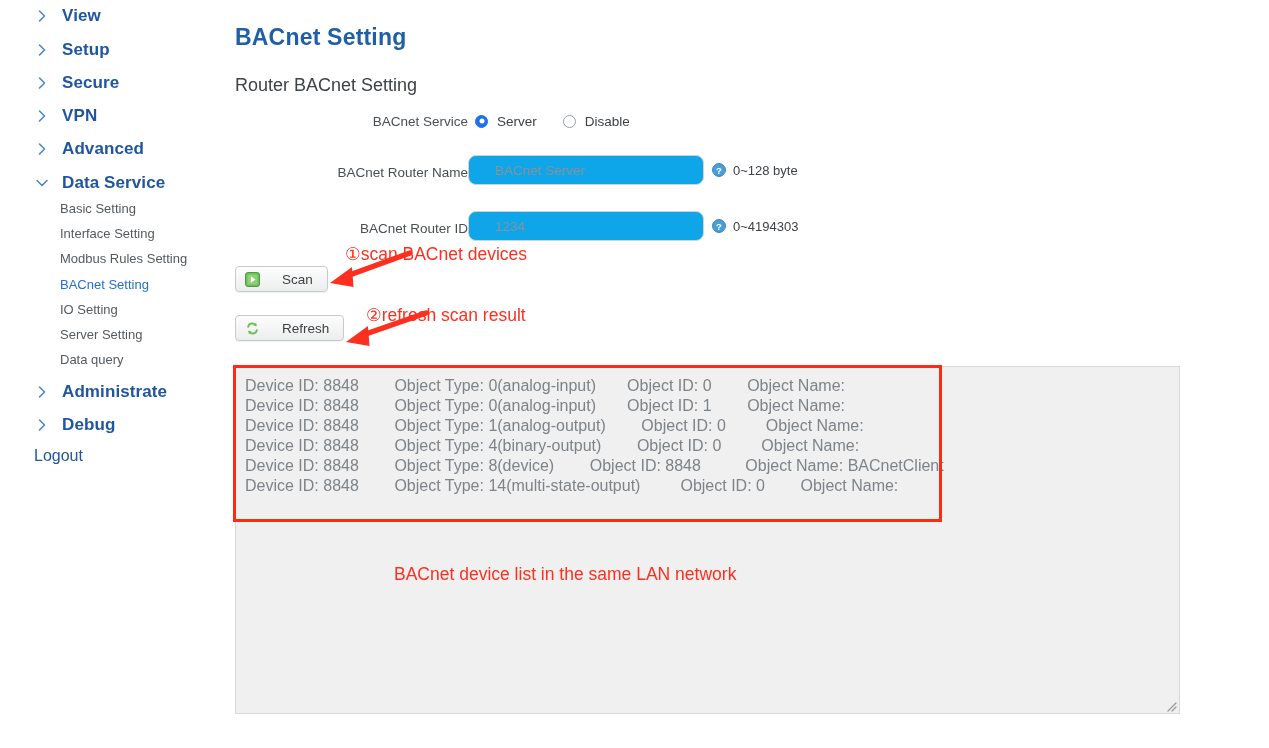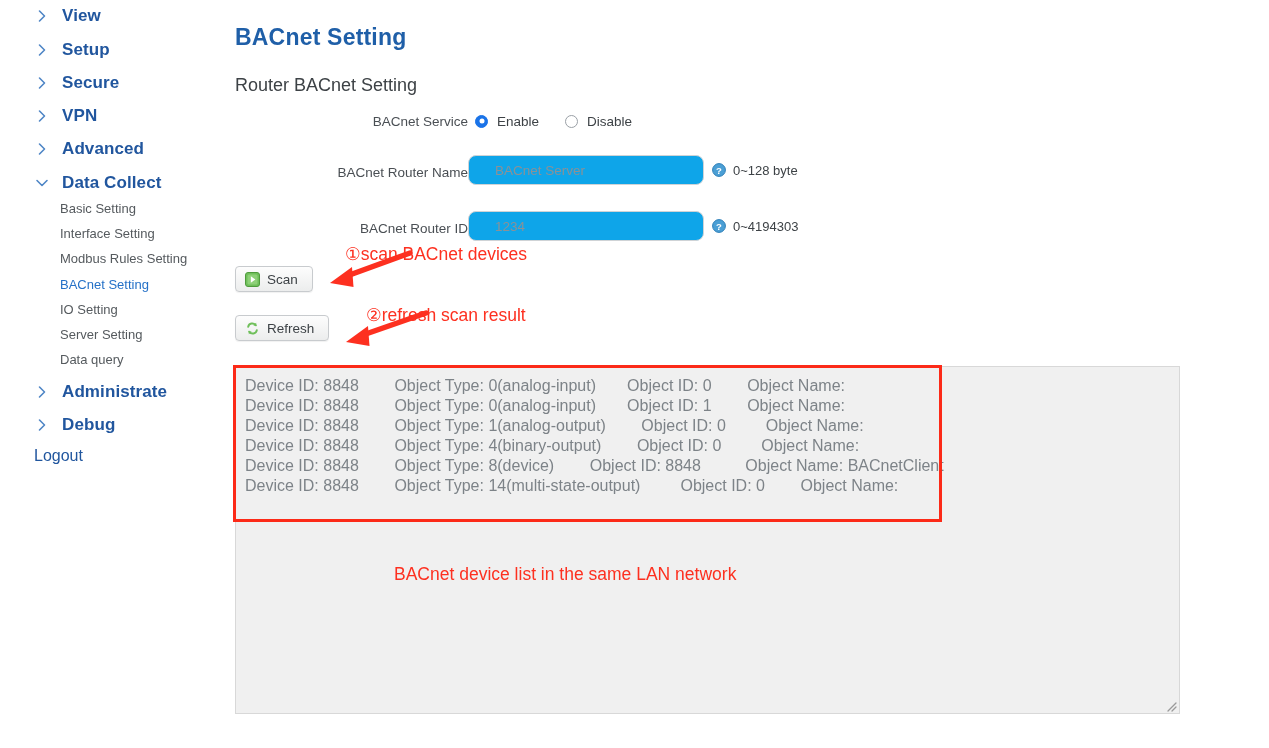--- a/index.html
+++ b/index.html
@@ -87,21 +87,21 @@
   .text-input::placeholder { color: #8b9196; opacity: 1; }
 
   .hint { position: absolute; left: 484px; top: 0; height: 30px;
           display: flex; align-items: center; gap: 7px; }
   .help-icon { width: 14px; height: 14px; flex: none; display: block; }
   .hint-text { font-size: 13px; color: #3d4246; white-space: nowrap; }
 
   
   .btn {
     position: absolute;
-    display: inline-flex; align-items: center; gap: 7px;
+    display: inline-flex; align-items: center; gap: 22px;
     padding: 0 14px 0 9px; height: 26px;
     border: 1px solid #c8cbce; border-radius: 4px;
     background: linear-gradient(#fdfdfd, #eceded);
     font-size: 13.5px; color: #3d4246; cursor: pointer;
     box-shadow: 0 1px 1px rgba(0,0,0,.06);
     font-family: "Liberation Sans", sans-serif;
   }
   .btn .bicon { width: 15px; height: 15px; flex: none; display: block; }
 
   
@@ -191,21 +191,21 @@
       </span>
       <span class="nav-top-label">Advanced</span>
     </div>
 
     <div class="nav-top" style="top:170px">
       <span class="chev">
         <svg width="16" height="16" viewBox="0 0 16 16">
             <path d="M3 5.5 L8 10.5 L13 5.5" fill="none" stroke="#4f86c6" stroke-width="1.6" stroke-linecap="round" stroke-linejoin="round"></path>
           </svg>
       </span>
-      <span class="nav-top-label">Data Collect</span>
+      <span class="nav-top-label">Data Service</span>
     </div>
 
     <div class="nav-sub" style="top:201px">
       <span>Basic Setting</span>
     </div>
     <div class="nav-sub" style="top:226px">
       <span>Interface Setting</span>
     </div>
     <div class="nav-sub" style="top:251px">
       <span>Modbus Rules Setting</span>
@@ -249,21 +249,21 @@
     <h1 id="page-title">BACnet Setting</h1>
     <h2 id="section-title">Router BACnet Setting</h2>
 
     <div class="field-row" style="top:104px">
       <div class="field-label-wrap">
         <span class="field-label">BACnet Service</span>
       </div>
       <div class="radio-wrap">
         <label class="radio-item">
           <span class="radio-dot on"></span>
-          <span class="radio-label">Enable</span>
+          <span class="radio-label">Server</span>
         </label>
         <span class="radio-gap"></span>
         <label class="radio-item">
           <span class="radio-dot"></span>
           <span class="radio-label">Disable</span>
         </label>
       </div>
     </div>
 
     <div class="field-row" style="top:155px">

